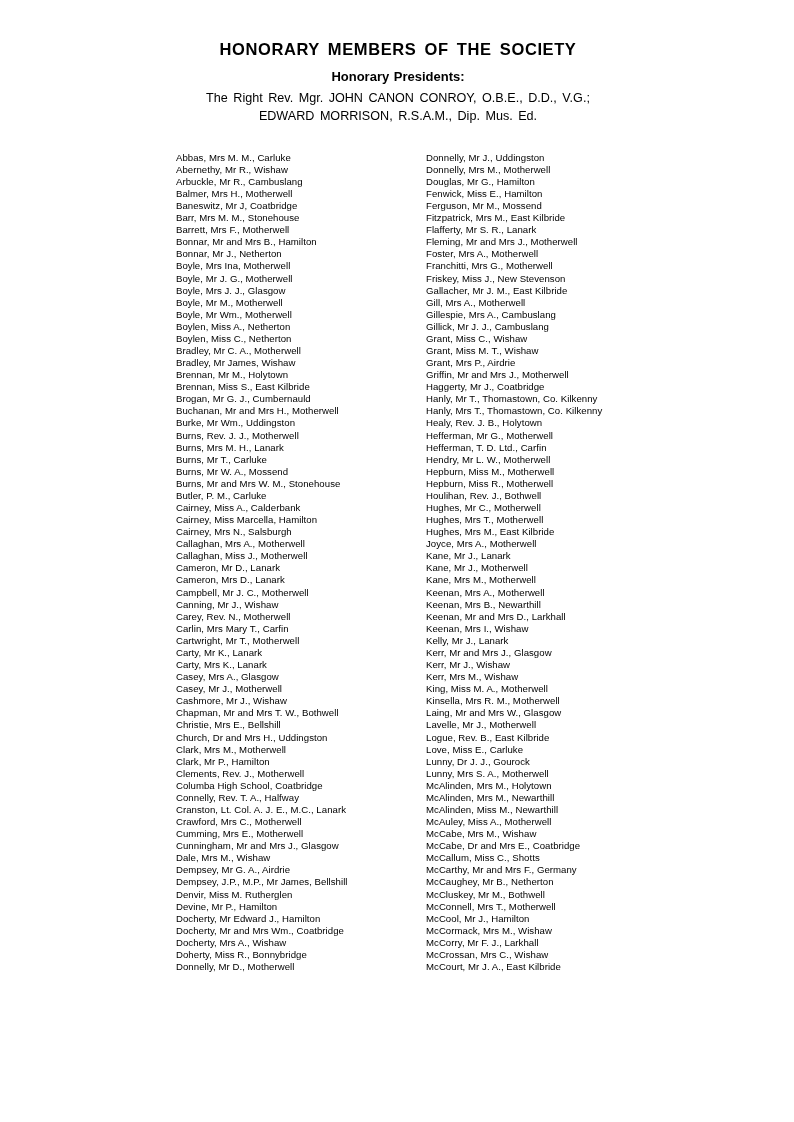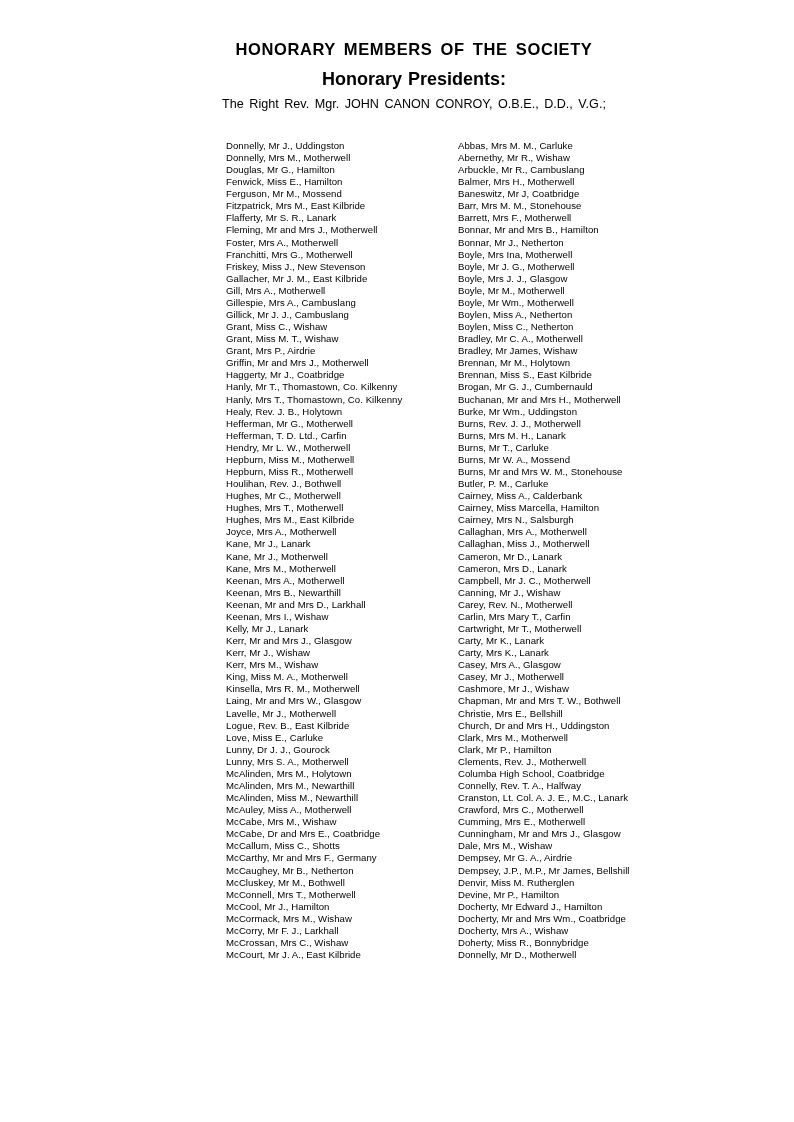--- a/index.html
+++ b/index.html
@@ -13,33 +13,33 @@
     font-family: "Liberation Sans", sans-serif;
     color: #000000;
     position: relative;
     overflow: hidden;
   }
   .page {
     position: relative;
     width: 794px;
     height: 1122px;
     box-sizing: border-box;
-    padding: 36px 70px 0 104px;
+    padding: 36px 70px 0 72px;
   }
   .doc-title {
     text-align: center;
     font-size: 16.5px;
     font-weight: bold;
     letter-spacing: 0.6px;
     margin: 4px 0 10px 0;
     word-spacing: 3px;
   }
   .subtitle {
     text-align: center;
-    font-size: 18px;
+    font-size: 13px;
     font-weight: bold;
     margin: 0 0 6px 0;
     word-spacing: 1px;
   }
   .president-line {
     text-align: center;
     font-size: 12.6px;
     line-height: 1.42;
     word-spacing: 2px;
   }
@@ -71,23 +71,95 @@
 <body>
 
 <div class="page">
 
   <div class="doc-title">HONORARY MEMBERS OF THE SOCIETY</div>
 
   <div class="subtitle">Honorary Presidents:</div>
 
   <div class="presidents">
     <div class="president-line">The Right Rev. Mgr. JOHN CANON CONROY, O.B.E., D.D., V.G.;</div>
+    <div class="president-line">EDWARD MORRISON, R.S.A.M., Dip. Mus. Ed.</div>
   </div>
 
   <div class="columns">
+    <div class="col left">
+      <div class="member">Abbas, Mrs M. M., Carluke</div>
+      <div class="member">Abernethy, Mr R., Wishaw</div>
+      <div class="member">Arbuckle, Mr R., Cambuslang</div>
+      <div class="member">Balmer, Mrs H., Motherwell</div>
+      <div class="member">Baneswitz, Mr J, Coatbridge</div>
+      <div class="member">Barr, Mrs M. M., Stonehouse</div>
+      <div class="member">Barrett, Mrs F., Motherwell</div>
+      <div class="member">Bonnar, Mr and Mrs B., Hamilton</div>
+      <div class="member">Bonnar, Mr J., Netherton</div>
+      <div class="member">Boyle, Mrs Ina, Motherwell</div>
+      <div class="member">Boyle, Mr J. G., Motherwell</div>
+      <div class="member">Boyle, Mrs J. J., Glasgow</div>
+      <div class="member">Boyle, Mr M., Motherwell</div>
+      <div class="member">Boyle, Mr Wm., Motherwell</div>
+      <div class="member">Boylen, Miss A., Netherton</div>
+      <div class="member">Boylen, Miss C., Netherton</div>
+      <div class="member">Bradley, Mr C. A., Motherwell</div>
+      <div class="member">Bradley, Mr James, Wishaw</div>
+      <div class="member">Brennan, Mr M., Holytown</div>
+      <div class="member">Brennan, Miss S., East Kilbride</div>
+      <div class="member">Brogan, Mr G. J., Cumbernauld</div>
+      <div class="member">Buchanan, Mr and Mrs H., Motherwell</div>
+      <div class="member">Burke, Mr Wm., Uddingston</div>
+      <div class="member">Burns, Rev. J. J., Motherwell</div>
+      <div class="member">Burns, Mrs M. H., Lanark</div>
+      <div class="member">Burns, Mr T., Carluke</div>
+      <div class="member">Burns, Mr W. A., Mossend</div>
+      <div class="member">Burns, Mr and Mrs W. M., Stonehouse</div>
+      <div class="member">Butler, P. M., Carluke</div>
+      <div class="member">Cairney, Miss A., Calderbank</div>
+      <div class="member">Cairney, Miss Marcella, Hamilton</div>
+      <div class="member">Cairney, Mrs N., Salsburgh</div>
+      <div class="member">Callaghan, Mrs A., Motherwell</div>
+      <div class="member">Callaghan, Miss J., Motherwell</div>
+      <div class="member">Cameron, Mr D., Lanark</div>
+      <div class="member">Cameron, Mrs D., Lanark</div>
+      <div class="member">Campbell, Mr J. C., Motherwell</div>
+      <div class="member">Canning, Mr J., Wishaw</div>
+      <div class="member">Carey, Rev. N., Motherwell</div>
+      <div class="member">Carlin, Mrs Mary T., Carfin</div>
+      <div class="member">Cartwright, Mr T., Motherwell</div>
+      <div class="member">Carty, Mr K., Lanark</div>
+      <div class="member">Carty, Mrs K., Lanark</div>
+      <div class="member">Casey, Mrs A., Glasgow</div>
+      <div class="member">Casey, Mr J., Motherwell</div>
+      <div class="member">Cashmore, Mr J., Wishaw</div>
+      <div class="member">Chapman, Mr and Mrs T. W., Bothwell</div>
+      <div class="member">Christie, Mrs E., Bellshill</div>
+      <div class="member">Church, Dr and Mrs H., Uddingston</div>
+      <div class="member">Clark, Mrs M., Motherwell</div>
+      <div class="member">Clark, Mr P., Hamilton</div>
+      <div class="member">Clements, Rev. J., Motherwell</div>
+      <div class="member">Columba High School, Coatbridge</div>
+      <div class="member">Connelly, Rev. T. A., Halfway</div>
+      <div class="member">Cranston, Lt. Col. A. J. E., M.C., Lanark</div>
+      <div class="member">Crawford, Mrs C., Motherwell</div>
+      <div class="member">Cumming, Mrs E., Motherwell</div>
+      <div class="member">Cunningham, Mr and Mrs J., Glasgow</div>
+      <div class="member">Dale, Mrs M., Wishaw</div>
+      <div class="member">Dempsey, Mr G. A., Airdrie</div>
+      <div class="member">Dempsey, J.P., M.P., Mr James, Bellshill</div>
+      <div class="member">Denvir, Miss M. Rutherglen</div>
+      <div class="member">Devine, Mr P., Hamilton</div>
+      <div class="member">Docherty, Mr Edward J., Hamilton</div>
+      <div class="member">Docherty, Mr and Mrs Wm., Coatbridge</div>
+      <div class="member">Docherty, Mrs A., Wishaw</div>
+      <div class="member">Doherty, Miss R., Bonnybridge</div>
+      <div class="member">Donnelly, Mr D., Motherwell</div>
+    </div>
+
     <div class="col right">
       <div class="member">Donnelly, Mr J., Uddingston</div>
       <div class="member">Donnelly, Mrs M., Motherwell</div>
       <div class="member">Douglas, Mr G., Hamilton</div>
       <div class="member">Fenwick, Miss E., Hamilton</div>
       <div class="member">Ferguson, Mr M., Mossend</div>
       <div class="member">Fitzpatrick, Mrs M., East Kilbride</div>
       <div class="member">Flafferty, Mr S. R., Lanark</div>
       <div class="member">Fleming, Mr and Mrs J., Motherwell</div>
       <div class="member">Foster, Mrs A., Motherwell</div>
@@ -144,86 +216,15 @@
       <div class="member">McCarthy, Mr and Mrs F., Germany</div>
       <div class="member">McCaughey, Mr B., Netherton</div>
       <div class="member">McCluskey, Mr M., Bothwell</div>
       <div class="member">McConnell, Mrs T., Motherwell</div>
       <div class="member">McCool, Mr J., Hamilton</div>
       <div class="member">McCormack, Mrs M., Wishaw</div>
       <div class="member">McCorry, Mr F. J., Larkhall</div>
       <div class="member">McCrossan, Mrs C., Wishaw</div>
       <div class="member">McCourt, Mr J. A., East Kilbride</div>
     </div>
-
-    <div class="col left">
-      <div class="member">Abbas, Mrs M. M., Carluke</div>
-      <div class="member">Abernethy, Mr R., Wishaw</div>
-      <div class="member">Arbuckle, Mr R., Cambuslang</div>
-      <div class="member">Balmer, Mrs H., Motherwell</div>
-      <div class="member">Baneswitz, Mr J, Coatbridge</div>
-      <div class="member">Barr, Mrs M. M., Stonehouse</div>
-      <div class="member">Barrett, Mrs F., Motherwell</div>
-      <div class="member">Bonnar, Mr and Mrs B., Hamilton</div>
-      <div class="member">Bonnar, Mr J., Netherton</div>
-      <div class="member">Boyle, Mrs Ina, Motherwell</div>
-      <div class="member">Boyle, Mr J. G., Motherwell</div>
-      <div class="member">Boyle, Mrs J. J., Glasgow</div>
-      <div class="member">Boyle, Mr M., Motherwell</div>
-      <div class="member">Boyle, Mr Wm., Motherwell</div>
-      <div class="member">Boylen, Miss A., Netherton</div>
-      <div class="member">Boylen, Miss C., Netherton</div>
-      <div class="member">Bradley, Mr C. A., Motherwell</div>
-      <div class="member">Bradley, Mr James, Wishaw</div>
-      <div class="member">Brennan, Mr M., Holytown</div>
-      <div class="member">Brennan, Miss S., East Kilbride</div>
-      <div class="member">Brogan, Mr G. J., Cumbernauld</div>
-      <div class="member">Buchanan, Mr and Mrs H., Motherwell</div>
-      <div class="member">Burke, Mr Wm., Uddingston</div>
-      <div class="member">Burns, Rev. J. J., Motherwell</div>
-      <div class="member">Burns, Mrs M. H., Lanark</div>
-      <div class="member">Burns, Mr T., Carluke</div>
-      <div class="member">Burns, Mr W. A., Mossend</div>
-      <div class="member">Burns, Mr and Mrs W. M., Stonehouse</div>
-      <div class="member">Butler, P. M., Carluke</div>
-      <div class="member">Cairney, Miss A., Calderbank</div>
-      <div class="member">Cairney, Miss Marcella, Hamilton</div>
-      <div class="member">Cairney, Mrs N., Salsburgh</div>
-      <div class="member">Callaghan, Mrs A., Motherwell</div>
-      <div class="member">Callaghan, Miss J., Motherwell</div>
-      <div class="member">Cameron, Mr D., Lanark</div>
-      <div class="member">Cameron, Mrs D., Lanark</div>
-      <div class="member">Campbell, Mr J. C., Motherwell</div>
-      <div class="member">Canning, Mr J., Wishaw</div>
-      <div class="member">Carey, Rev. N., Motherwell</div>
-      <div class="member">Carlin, Mrs Mary T., Carfin</div>
-      <div class="member">Cartwright, Mr T., Motherwell</div>
-      <div class="member">Carty, Mr K., Lanark</div>
-      <div class="member">Carty, Mrs K., Lanark</div>
-      <div class="member">Casey, Mrs A., Glasgow</div>
-      <div class="member">Casey, Mr J., Motherwell</div>
-      <div class="member">Cashmore, Mr J., Wishaw</div>
-      <div class="member">Chapman, Mr and Mrs T. W., Bothwell</div>
-      <div class="member">Christie, Mrs E., Bellshill</div>
-      <div class="member">Church, Dr and Mrs H., Uddingston</div>
-      <div class="member">Clark, Mrs M., Motherwell</div>
-      <div class="member">Clark, Mr P., Hamilton</div>
-      <div class="member">Clements, Rev. J., Motherwell</div>
-      <div class="member">Columba High School, Coatbridge</div>
-      <div class="member">Connelly, Rev. T. A., Halfway</div>
-      <div class="member">Cranston, Lt. Col. A. J. E., M.C., Lanark</div>
-      <div class="member">Crawford, Mrs C., Motherwell</div>
-      <div class="member">Cumming, Mrs E., Motherwell</div>
-      <div class="member">Cunningham, Mr and Mrs J., Glasgow</div>
-      <div class="member">Dale, Mrs M., Wishaw</div>
-      <div class="member">Dempsey, Mr G. A., Airdrie</div>
-      <div class="member">Dempsey, J.P., M.P., Mr James, Bellshill</div>
-      <div class="member">Denvir, Miss M. Rutherglen</div>
-      <div class="member">Devine, Mr P., Hamilton</div>
-      <div class="member">Docherty, Mr Edward J., Hamilton</div>
-      <div class="member">Docherty, Mr and Mrs Wm., Coatbridge</div>
-      <div class="member">Docherty, Mrs A., Wishaw</div>
-      <div class="member">Doherty, Miss R., Bonnybridge</div>
-      <div class="member">Donnelly, Mr D., Motherwell</div>
-    </div>
   </div>
 
 </div>
 
 </body></html>

